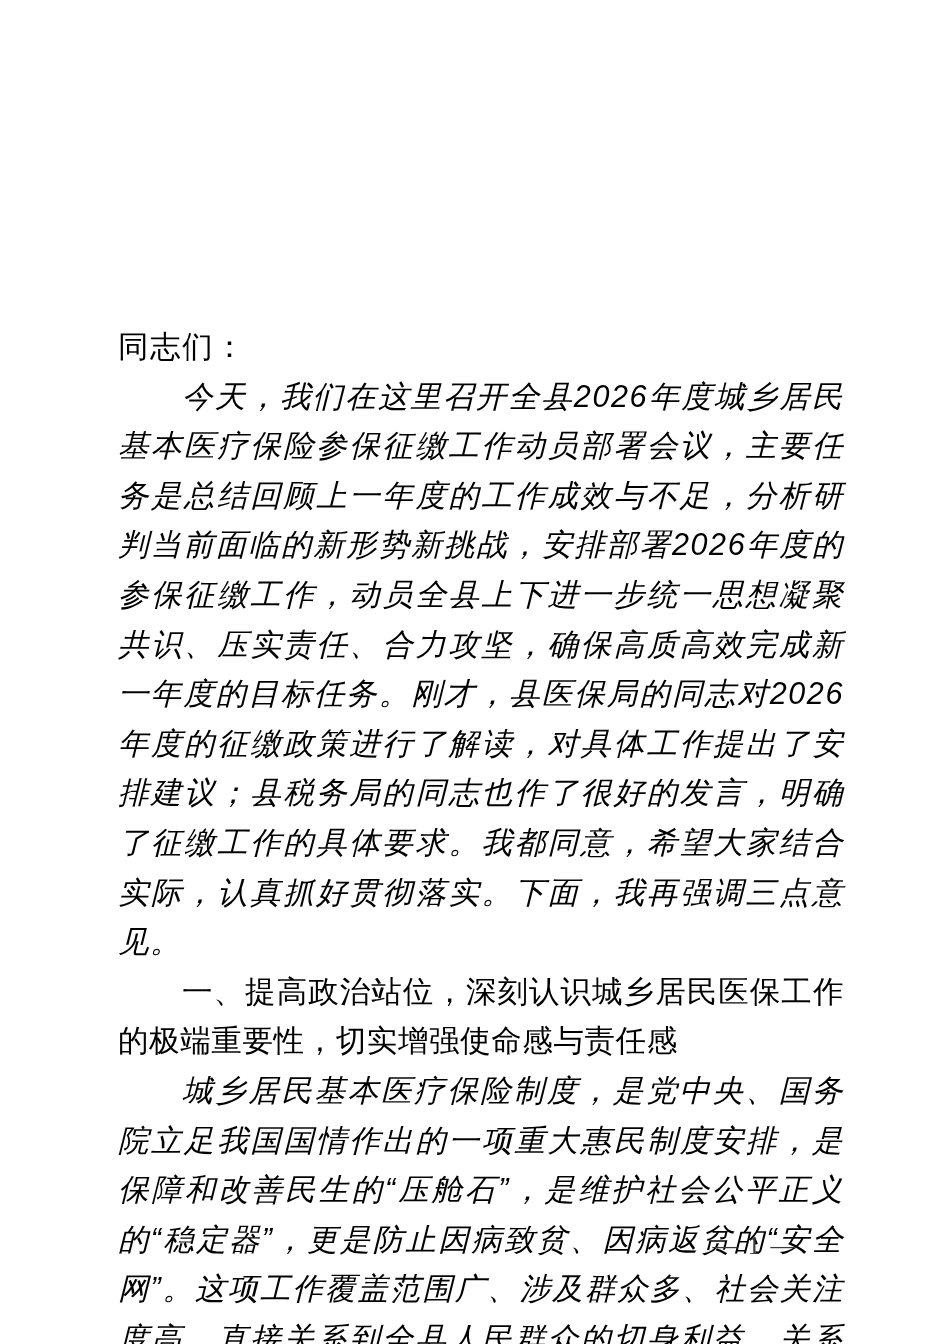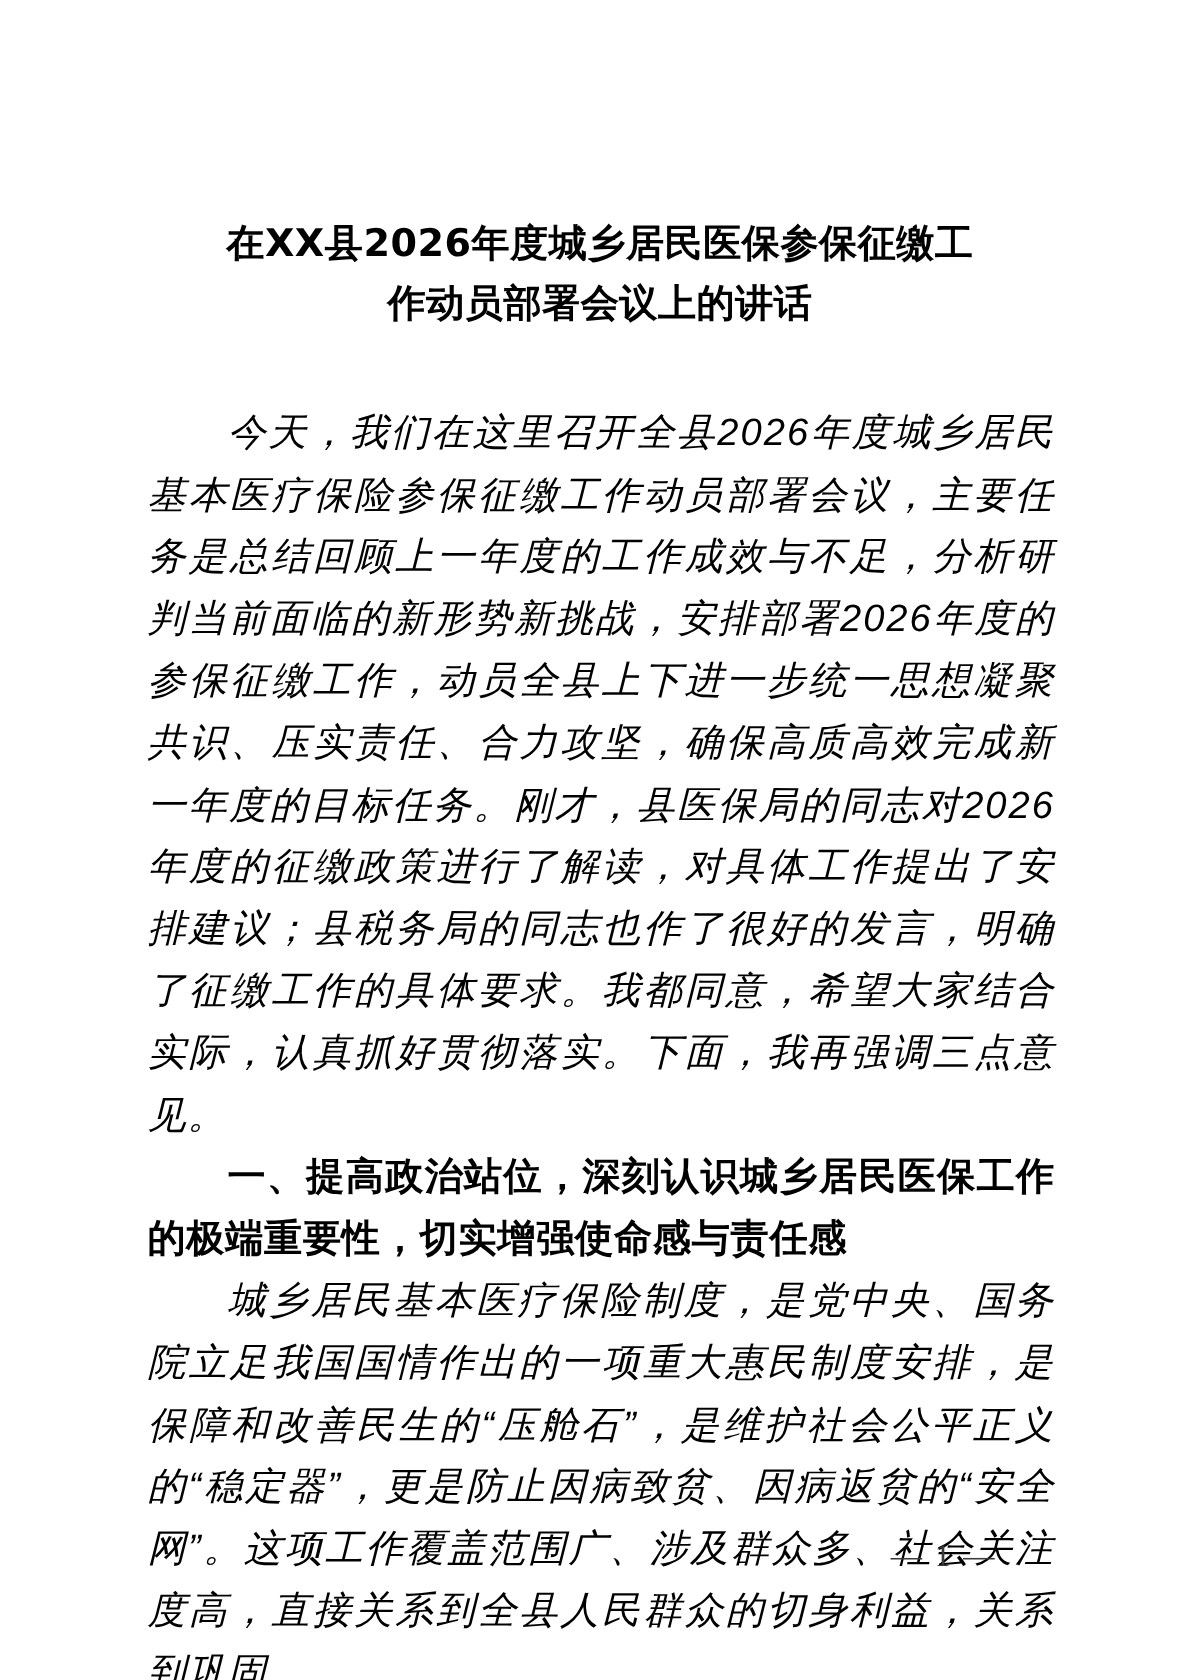--- a/index.html
+++ b/index.html
@@ -67,21 +67,21 @@
     text-indent: 64px;
     font-style: italic;
   }
 
   p.salutation {
     text-indent: 0;
   }
 
   p.heading {
     font-family: "DejaVu Sans", "Liberation Sans", sans-serif;
-    font-weight: 700;
+    font-weight: 400;
     text-indent: 64px;
     letter-spacing: 0.6px;
   }
 
   
   .page-footer {
     position: absolute;
     left: 0;
     top: 1232px;
     width: 950px;
@@ -92,27 +92,24 @@
     font-size: 25px;
     color: #3a3a3a;
     letter-spacing: 2px;
   }
 </style>
 </head>
 <body>
 
 <div class="page">
 
-  <div class="doc-title">
-    <div>在XX县2026年度城乡居民医保参保征缴工</div>
-    <div>作动员部署会议上的讲话</div>
-  </div>
 
   <div class="body-block">
 
+    <p class="para salutation">同志们：</p>
 
     <p class="para indent">今天，我们在这里召开全县2026年度城乡居民基本医疗保险参保征缴工作动员部署会议，主要任务是总结回顾上一年度的工作成效与不足，分析研判当前面临的新形势新挑战，安排部署2026年度的参保征缴工作，动员全县上下进一步统一思想凝聚共识、压实责任、合力攻坚，确保高质高效完成新一年度的目标任务。刚才，县医保局的同志对2026年度的征缴政策进行了解读，对具体工作提出了安排建议；县税务局的同志也作了很好的发言，明确了征缴工作的具体要求。我都同意，希望大家结合实际，认真抓好贯彻落实。下面，我再强调三点意见。</p>
 
     <p class="para heading">一、提高政治站位，深刻认识城乡居民医保工作的极端重要性，切实增强使命感与责任感</p>
 
     <p class="para indent">城乡居民基本医疗保险制度，是党中央、国务院立足我国国情作出的一项重大惠民制度安排，是保障和改善民生的“压舱石”，是维护社会公平正义的“稳定器”，更是防止因病致贫、因病返贫的“安全网”。这项工作覆盖范围广、涉及群众多、社会关注度高，直接关系到全县人民群众的切身利益，关系到巩固</p>
 
   </div>
 
   <div class="page-footer">— 1 —</div>

